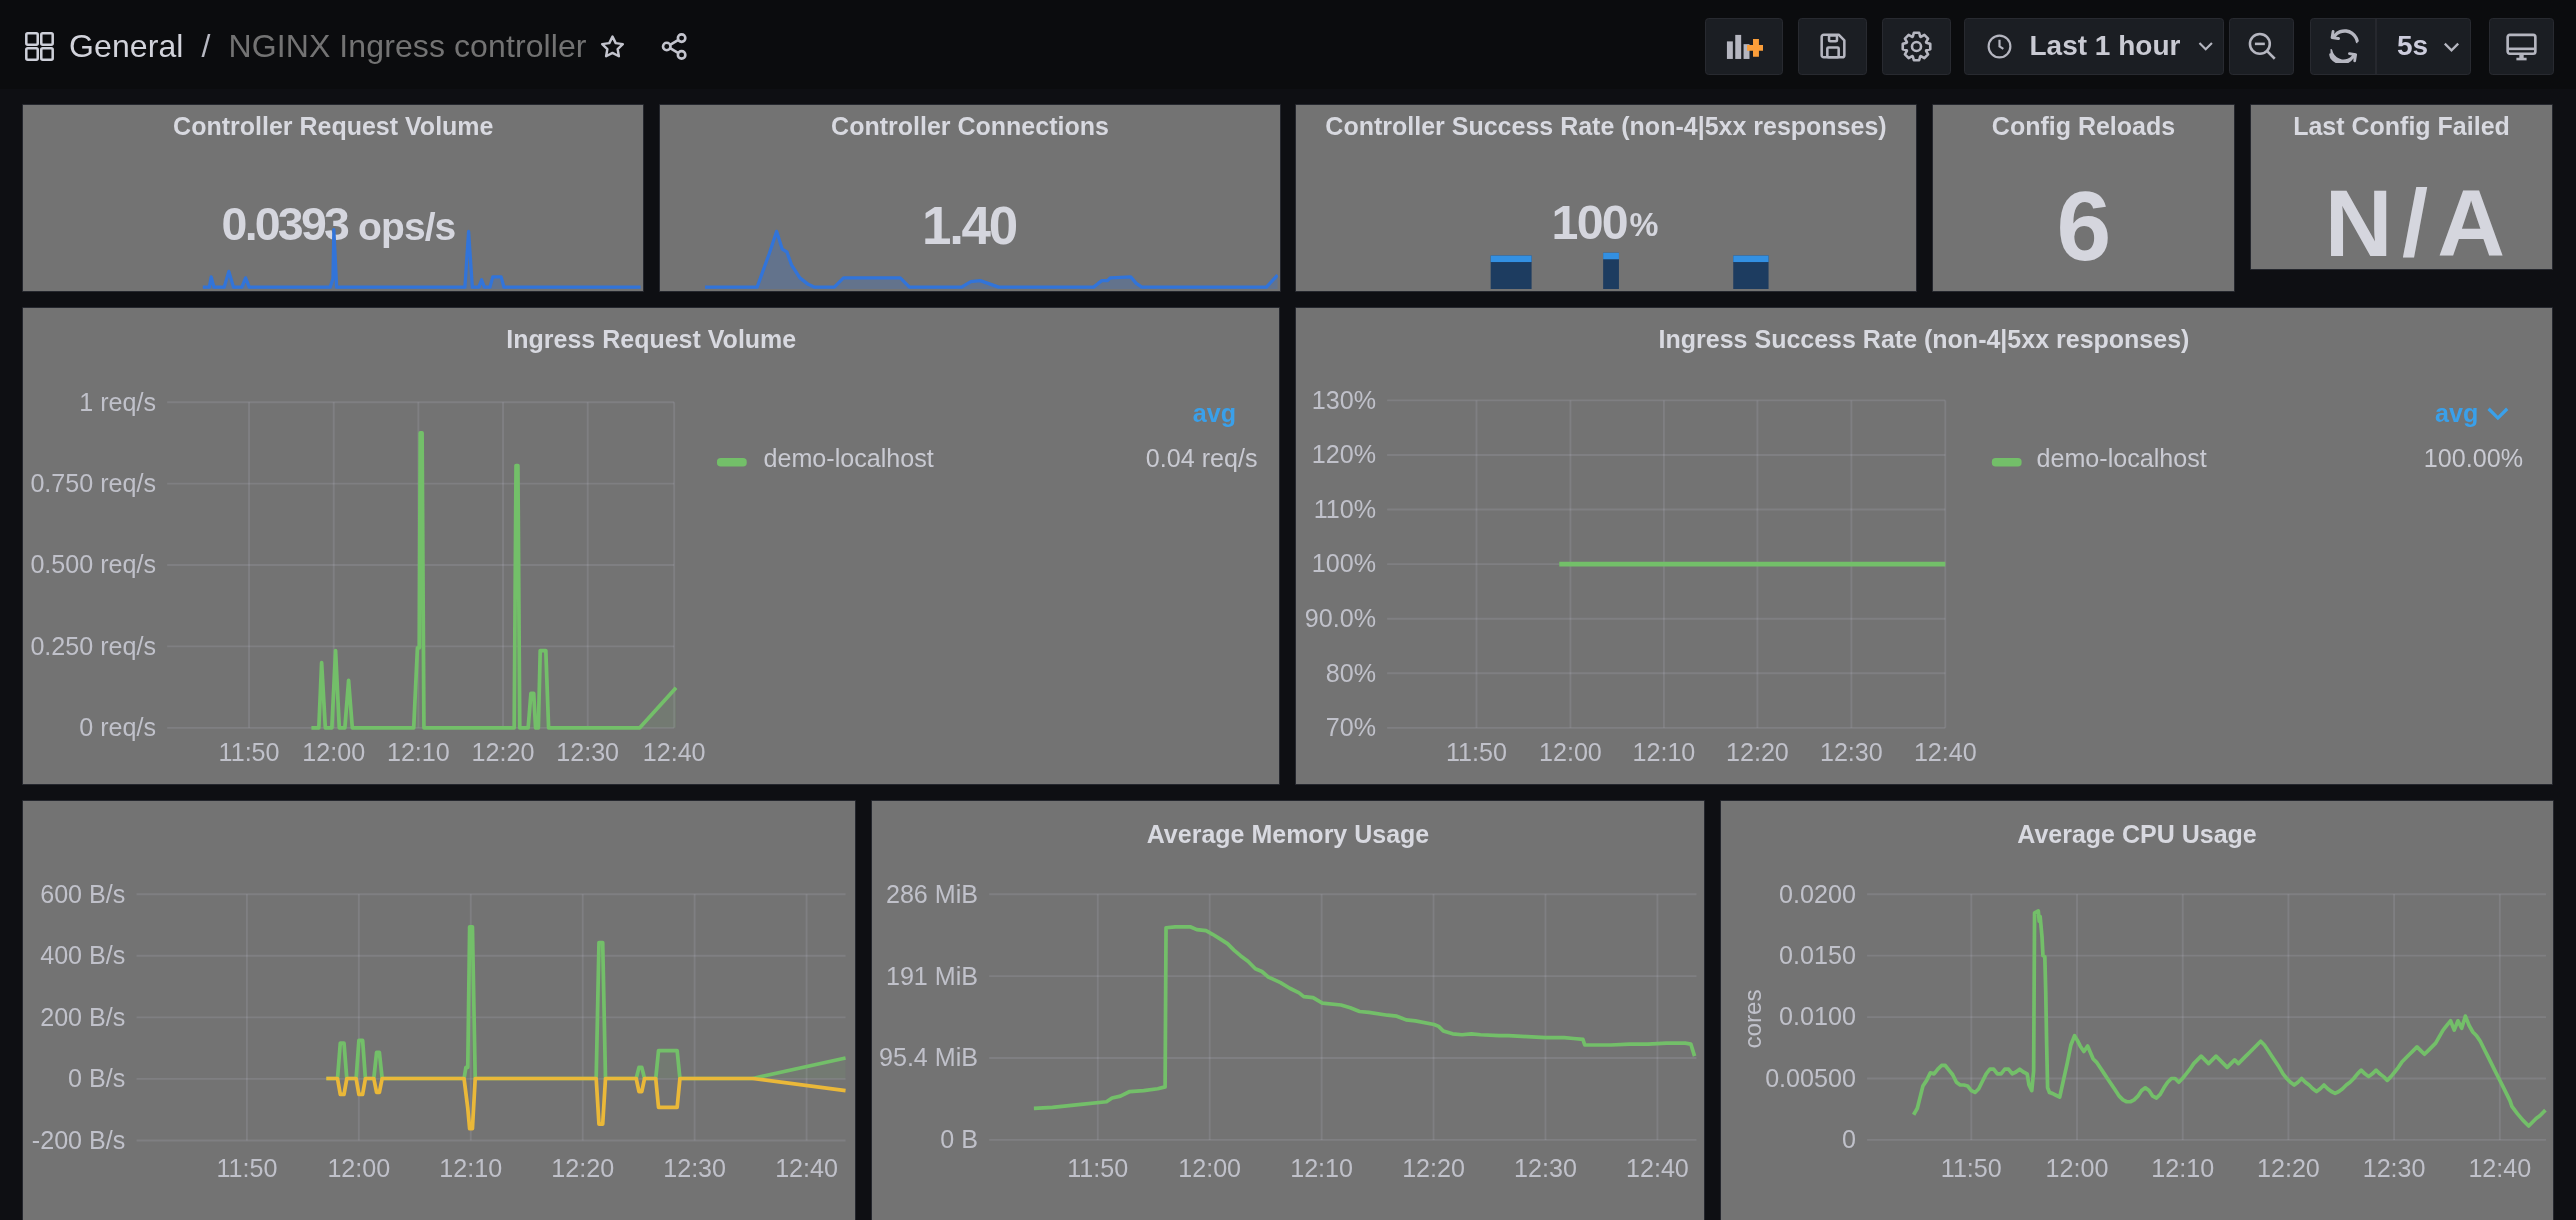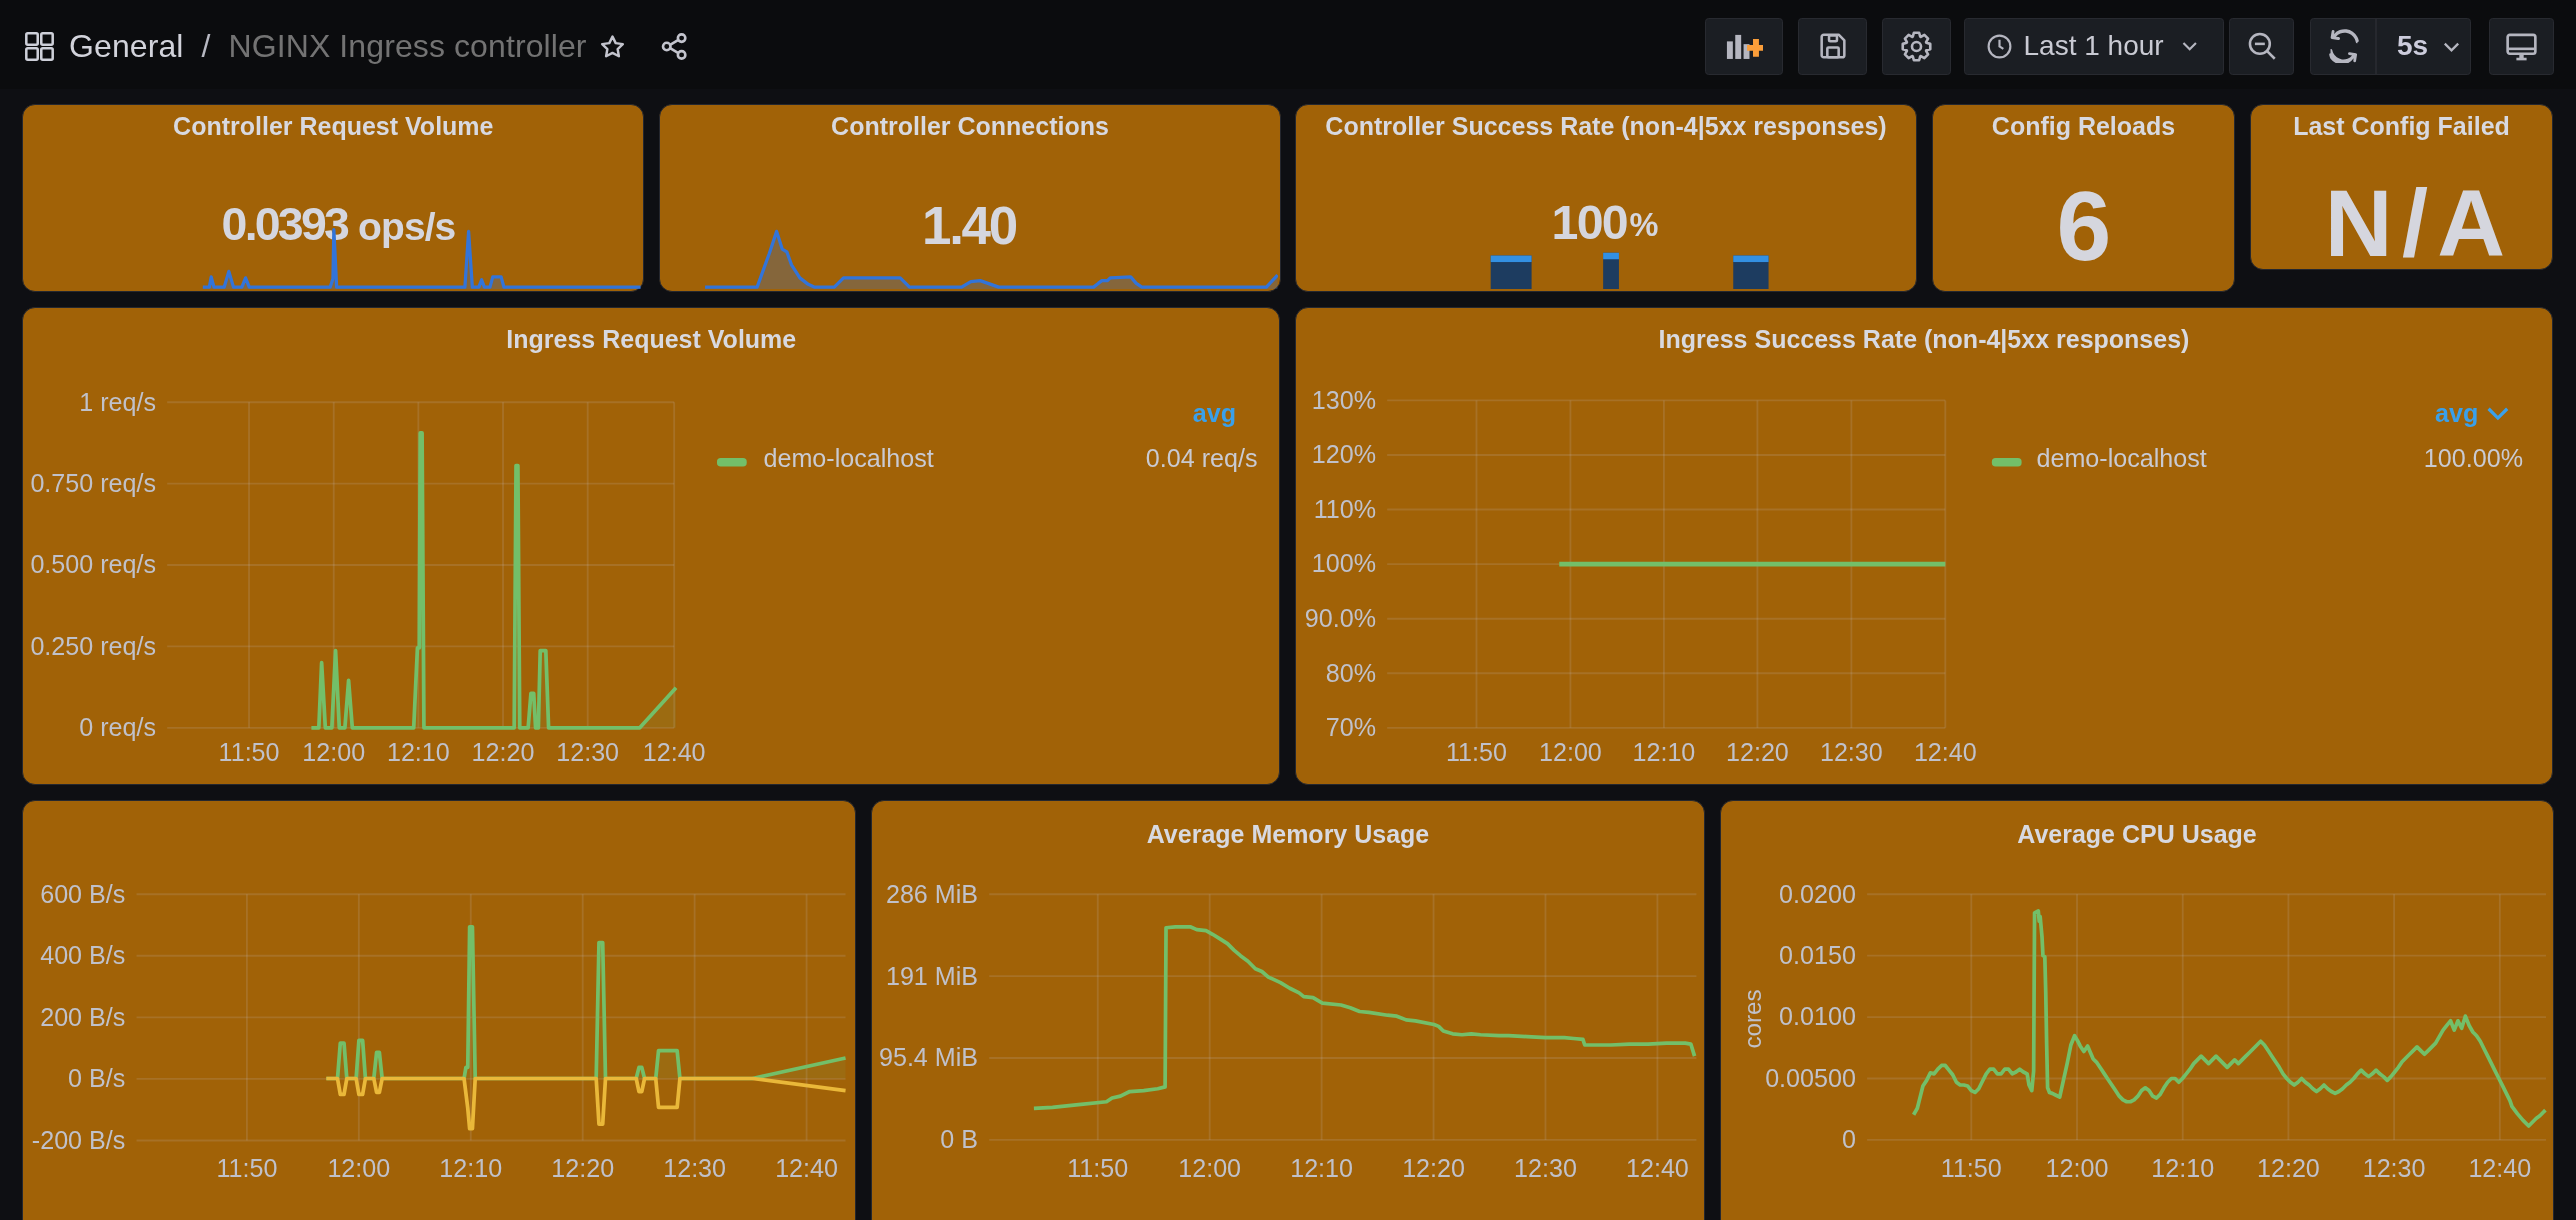--- a/index.html
+++ b/index.html
@@ -1,15 +1,15 @@
 <!DOCTYPE html>
 <html style="font-size:15px"><head><meta charset="utf-8"><style>
 *{margin:0;padding:0;box-sizing:border-box}
 html,body{width:2576px;height:1221px;background:#0e0f13;font-family:"Liberation Sans",sans-serif;overflow:hidden;position:relative}
-.panel{position:absolute;background:#a16207;border:1.9px solid #25272e;border-radius:13px}
+.panel{position:absolute;background:#737373;border:1.9px solid #25272e;border-radius:1px}
 .pt{position:absolute;left:0;right:0;text-align:center;color:#d8d9e0;font-weight:700;font-size:25px;white-space:nowrap}
 .psvg{position:absolute;left:0;top:0}
 .btn{position:absolute;top:17.7px;height:57px;background:#1b1e23;border:1.9px solid #282a30;border-radius:3.7px;display:flex;align-items:center;justify-content:center;color:#c3c4cd}
 svg{display:block}
 </style></head>
 <body>
 
 <div style="position:absolute;left:0;top:0;width:2576px;height:89px;background:#0b0c0e"></div>
 <svg class="psvg" style="left:25px;top:32px" width="29" height="29" viewBox="0 0 31 31" fill="none" stroke="#ced0d9" stroke-width="2.7">
 <rect x="1.4" y="1.4" width="12.2" height="12.2" rx="1.5"></rect>
@@ -48,21 +48,21 @@
  <svg width="35" height="35" viewBox="0 0 24 24" fill="none" stroke="#b5b6c0" stroke-width="1.8">
   <circle cx="12" cy="12" r="3.1"></circle>
   <path d="M9.45 5.26 L10.20 2.57 L13.80 2.57 L14.55 5.26 L14.96 5.44 L17.40 4.06 L19.94 6.60 L18.56 9.04 L18.74 9.45 L21.43 10.20 L21.43 13.80 L18.74 14.55 L18.56 14.96 L19.94 17.40 L17.40 19.94 L14.96 18.56 L14.55 18.74 L13.80 21.43 L10.20 21.43 L9.45 18.74 L9.04 18.56 L6.60 19.94 L4.06 17.40 L5.44 14.96 L5.26 14.55 L2.57 13.80 L2.57 10.20 L5.26 9.45 L5.44 9.04 L4.06 6.60 L6.60 4.06 L9.04 5.44 Z" stroke-linejoin="round"></path>
  </svg>
 </div>
 <div class="btn" style="left:1964px;width:260px;justify-content:flex-start">
  <svg style="margin-left:19.5px;flex:none" width="29" height="29" viewBox="0 0 24 24" fill="none" stroke="#b5b6c0" stroke-width="1.8">
   <circle cx="12" cy="12" r="9"></circle>
       <path d="M12 6.5V12l3.2 2"></path>
  </svg>
- <span style="font-size:28px;color:#c9cad3;margin-left:10px;font-weight:400;white-space:nowrap">Last 1 hour</span>
+ <span style="font-size:28px;color:#c9cad3;margin-left:16px;font-weight:700;white-space:nowrap">Last 1 hour</span>
  <svg style="margin-left:15px;flex:none" width="21.4" height="21.4" viewBox="0 0 24 24" fill="none" stroke="#b5b6c0" stroke-width="2.4">
       <path d="M5 9l7 7 7-7"></path>
     </svg>
 </div>
 <div class="btn" style="left:2229px;width:65px">
  <svg width="34" height="34" viewBox="0 0 24 24" fill="none" stroke="#b5b6c0" stroke-width="1.8">
   <circle cx="10.5" cy="10.5" r="7"></circle>
       <line x1="15.6" y1="15.6" x2="21" y2="21"></line>
       <line x1="7" y1="10.5" x2="14" y2="10.5"></line>
  </svg>

